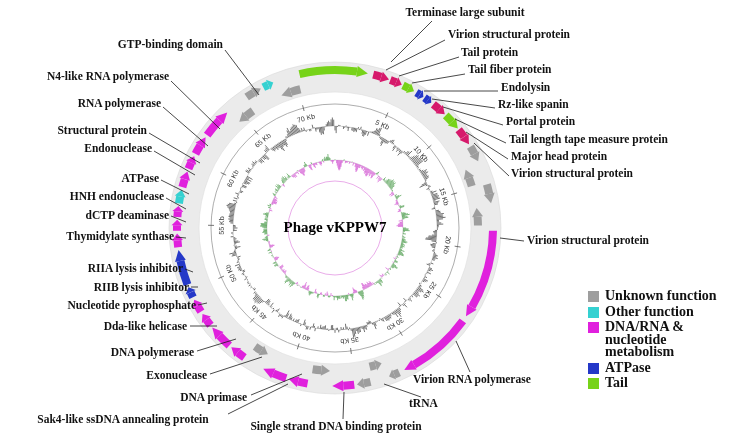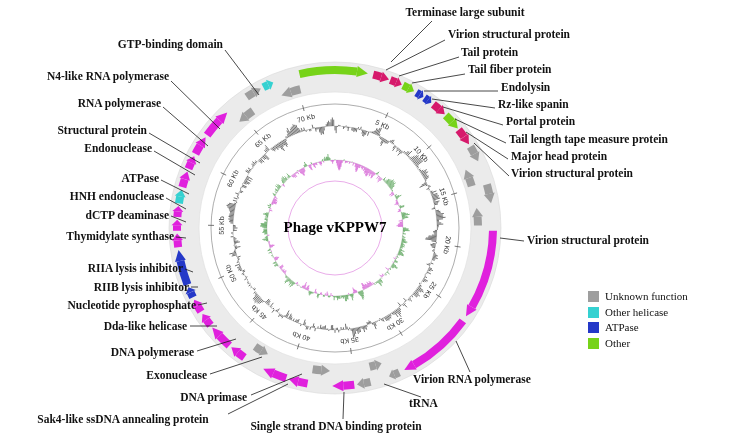--- a/index.html
+++ b/index.html
@@ -2,21 +2,21 @@
 <html><head>
 <meta charset="utf-8">
 <style>
   html,body{margin:0;padding:0;background:#fff;}
   #figure{position:relative;width:743px;height:442px;background:#fff;overflow:hidden;
           font-family:"Liberation Serif", serif;}
   #plot-svg{position:absolute;left:0;top:0;}
   #legend{position:absolute;left:588px;top:290px;display:flex;flex-direction:column;gap:3px;}
   .legend-row{display:flex;align-items:flex-start;}
   .legend-swatch{width:11px;height:11px;margin-right:6px;margin-top:1px;flex:0 0 auto;}
-  .legend-label{font-weight:normal;font-size:11px;line-height:12.5px;color:#111;max-width:126px;}
+  .legend-label{font-weight:bold;font-size:14px;line-height:12.5px;color:#111;max-width:126px;}
   text.gene-label{font-family:"Liberation Serif",serif;font-weight:bold;font-size:11.5px;fill:#111;}
   text.tick-label{font-family:"Liberation Sans",sans-serif;font-size:7px;fill:#333;}
   text.center-title{font-family:"Liberation Serif",serif;font-weight:bold;font-size:15px;fill:#000;}
 </style>
 </head>
 <body>
 
 <div id="figure">
   <svg id="plot-svg" width="743" height="442" viewBox="0 0 743 442">
       <circle cx="335" cy="228" r="151" fill="none" stroke="#ebebeb" stroke-width="30"></circle>
@@ -1240,24 +1240,28 @@
       <text x="223" y="48" text-anchor="end" class="gene-label">GTP-binding domain</text>
       <text x="335" y="232" text-anchor="middle" class="center-title">Phage vKPPW7</text>
     </svg>
   <div id="legend">
       <div class="legend-row">
         <span class="legend-swatch" style="background: rgb(158, 158, 158);"></span>
         <span class="legend-label">Unknown function</span>
       </div>
       <div class="legend-row">
         <span class="legend-swatch" style="background: rgb(53, 209, 209);"></span>
-        <span class="legend-label">Other helicase</span>
+        <span class="legend-label">Other function</span>
+      </div>
+      <div class="legend-row">
+        <span class="legend-swatch" style="background: rgb(224, 32, 221);"></span>
+        <span class="legend-label">DNA/RNA &amp; nucleotide metabolism</span>
       </div>
       <div class="legend-row">
         <span class="legend-swatch" style="background: rgb(36, 56, 200);"></span>
         <span class="legend-label">ATPase</span>
       </div>
       <div class="legend-row">
         <span class="legend-swatch" style="background: rgb(119, 211, 25);"></span>
-        <span class="legend-label">Other</span>
+        <span class="legend-label">Tail</span>
       </div>
     </div>
 </div>
 
 </body></html>

